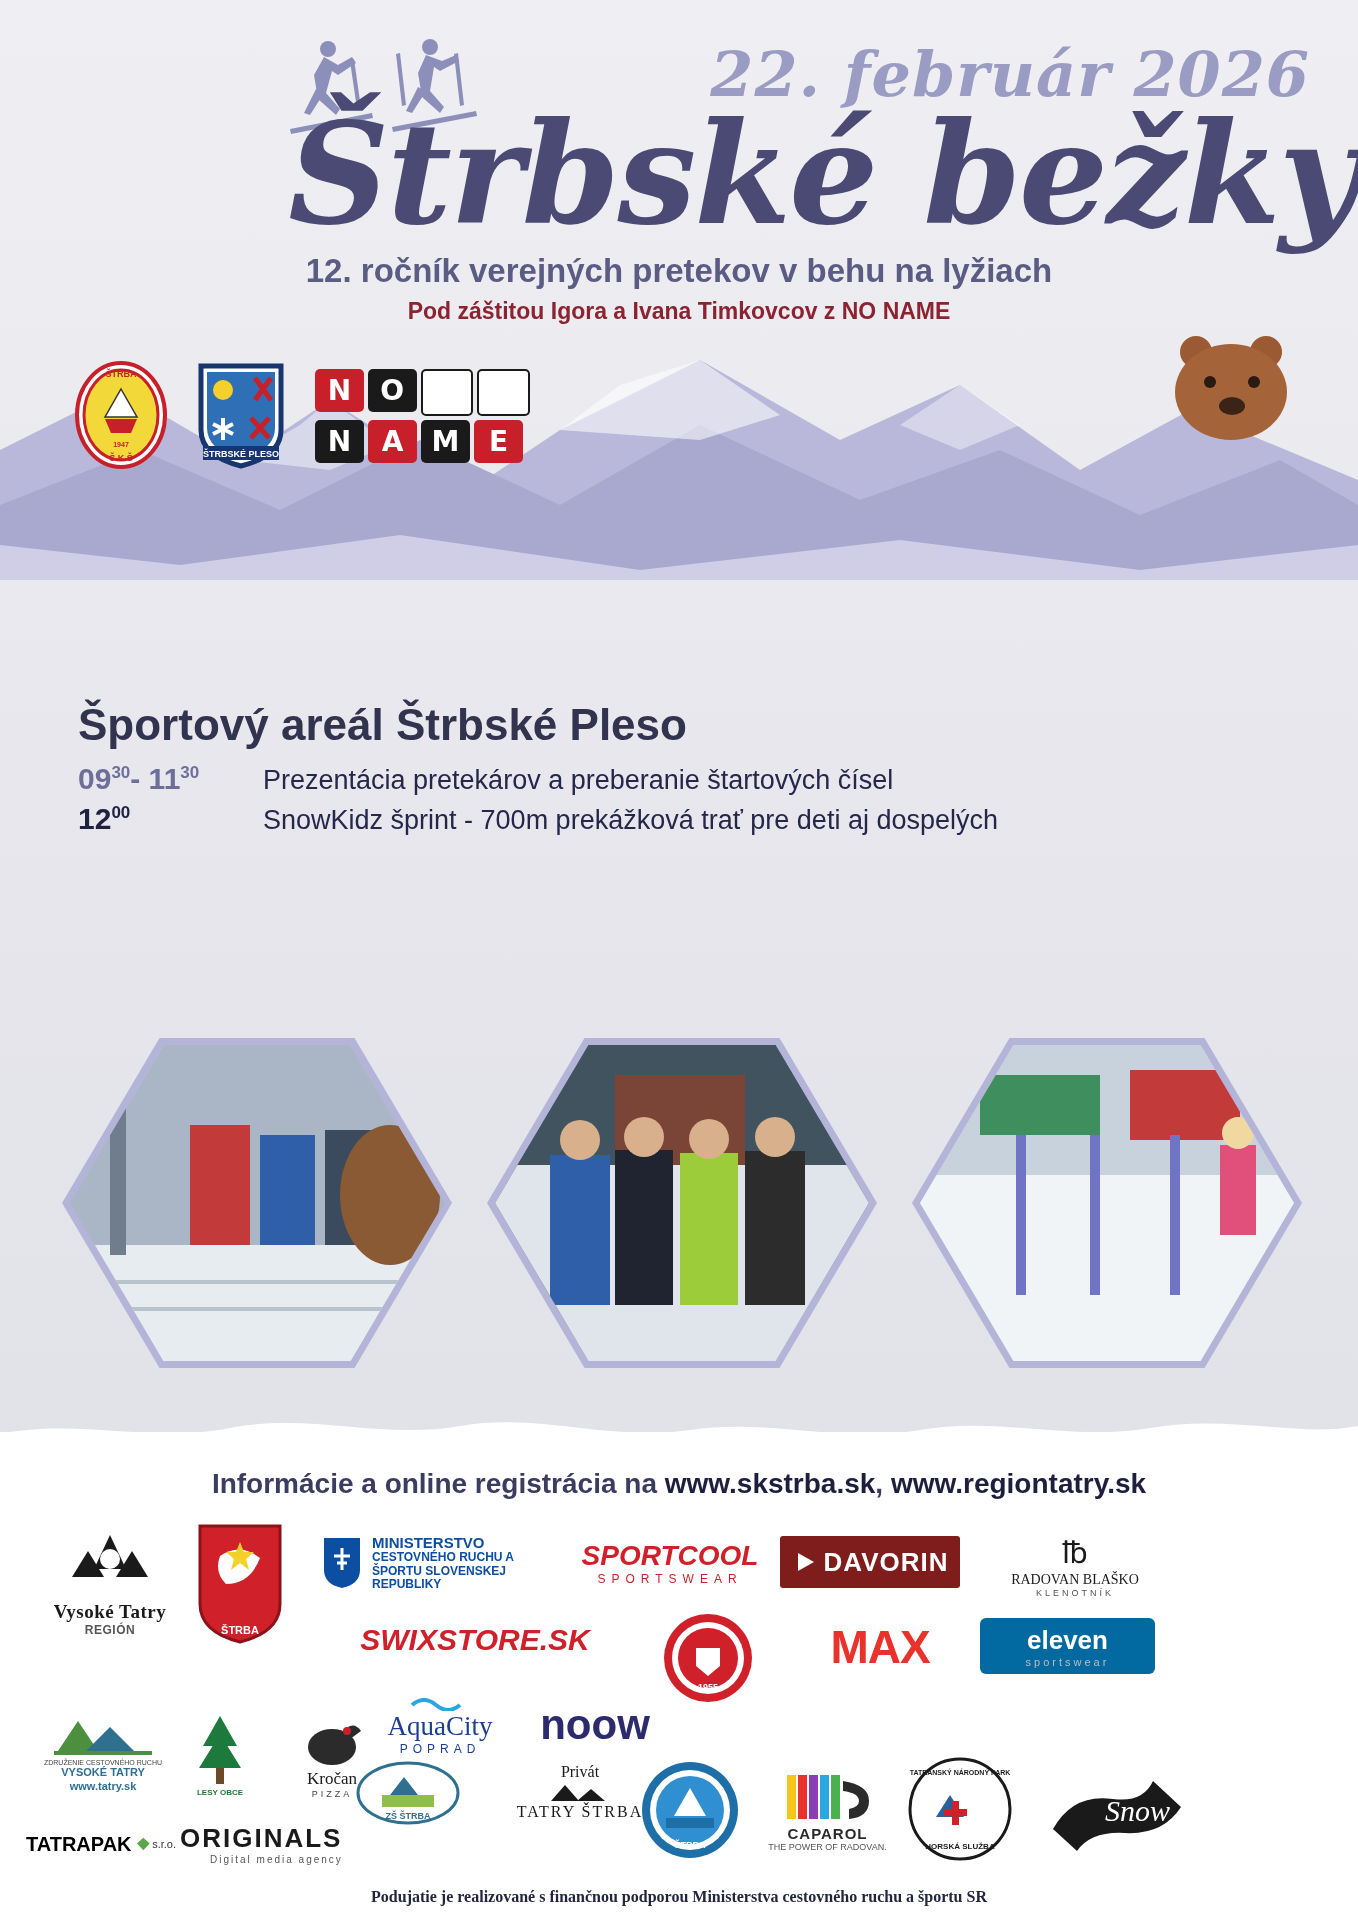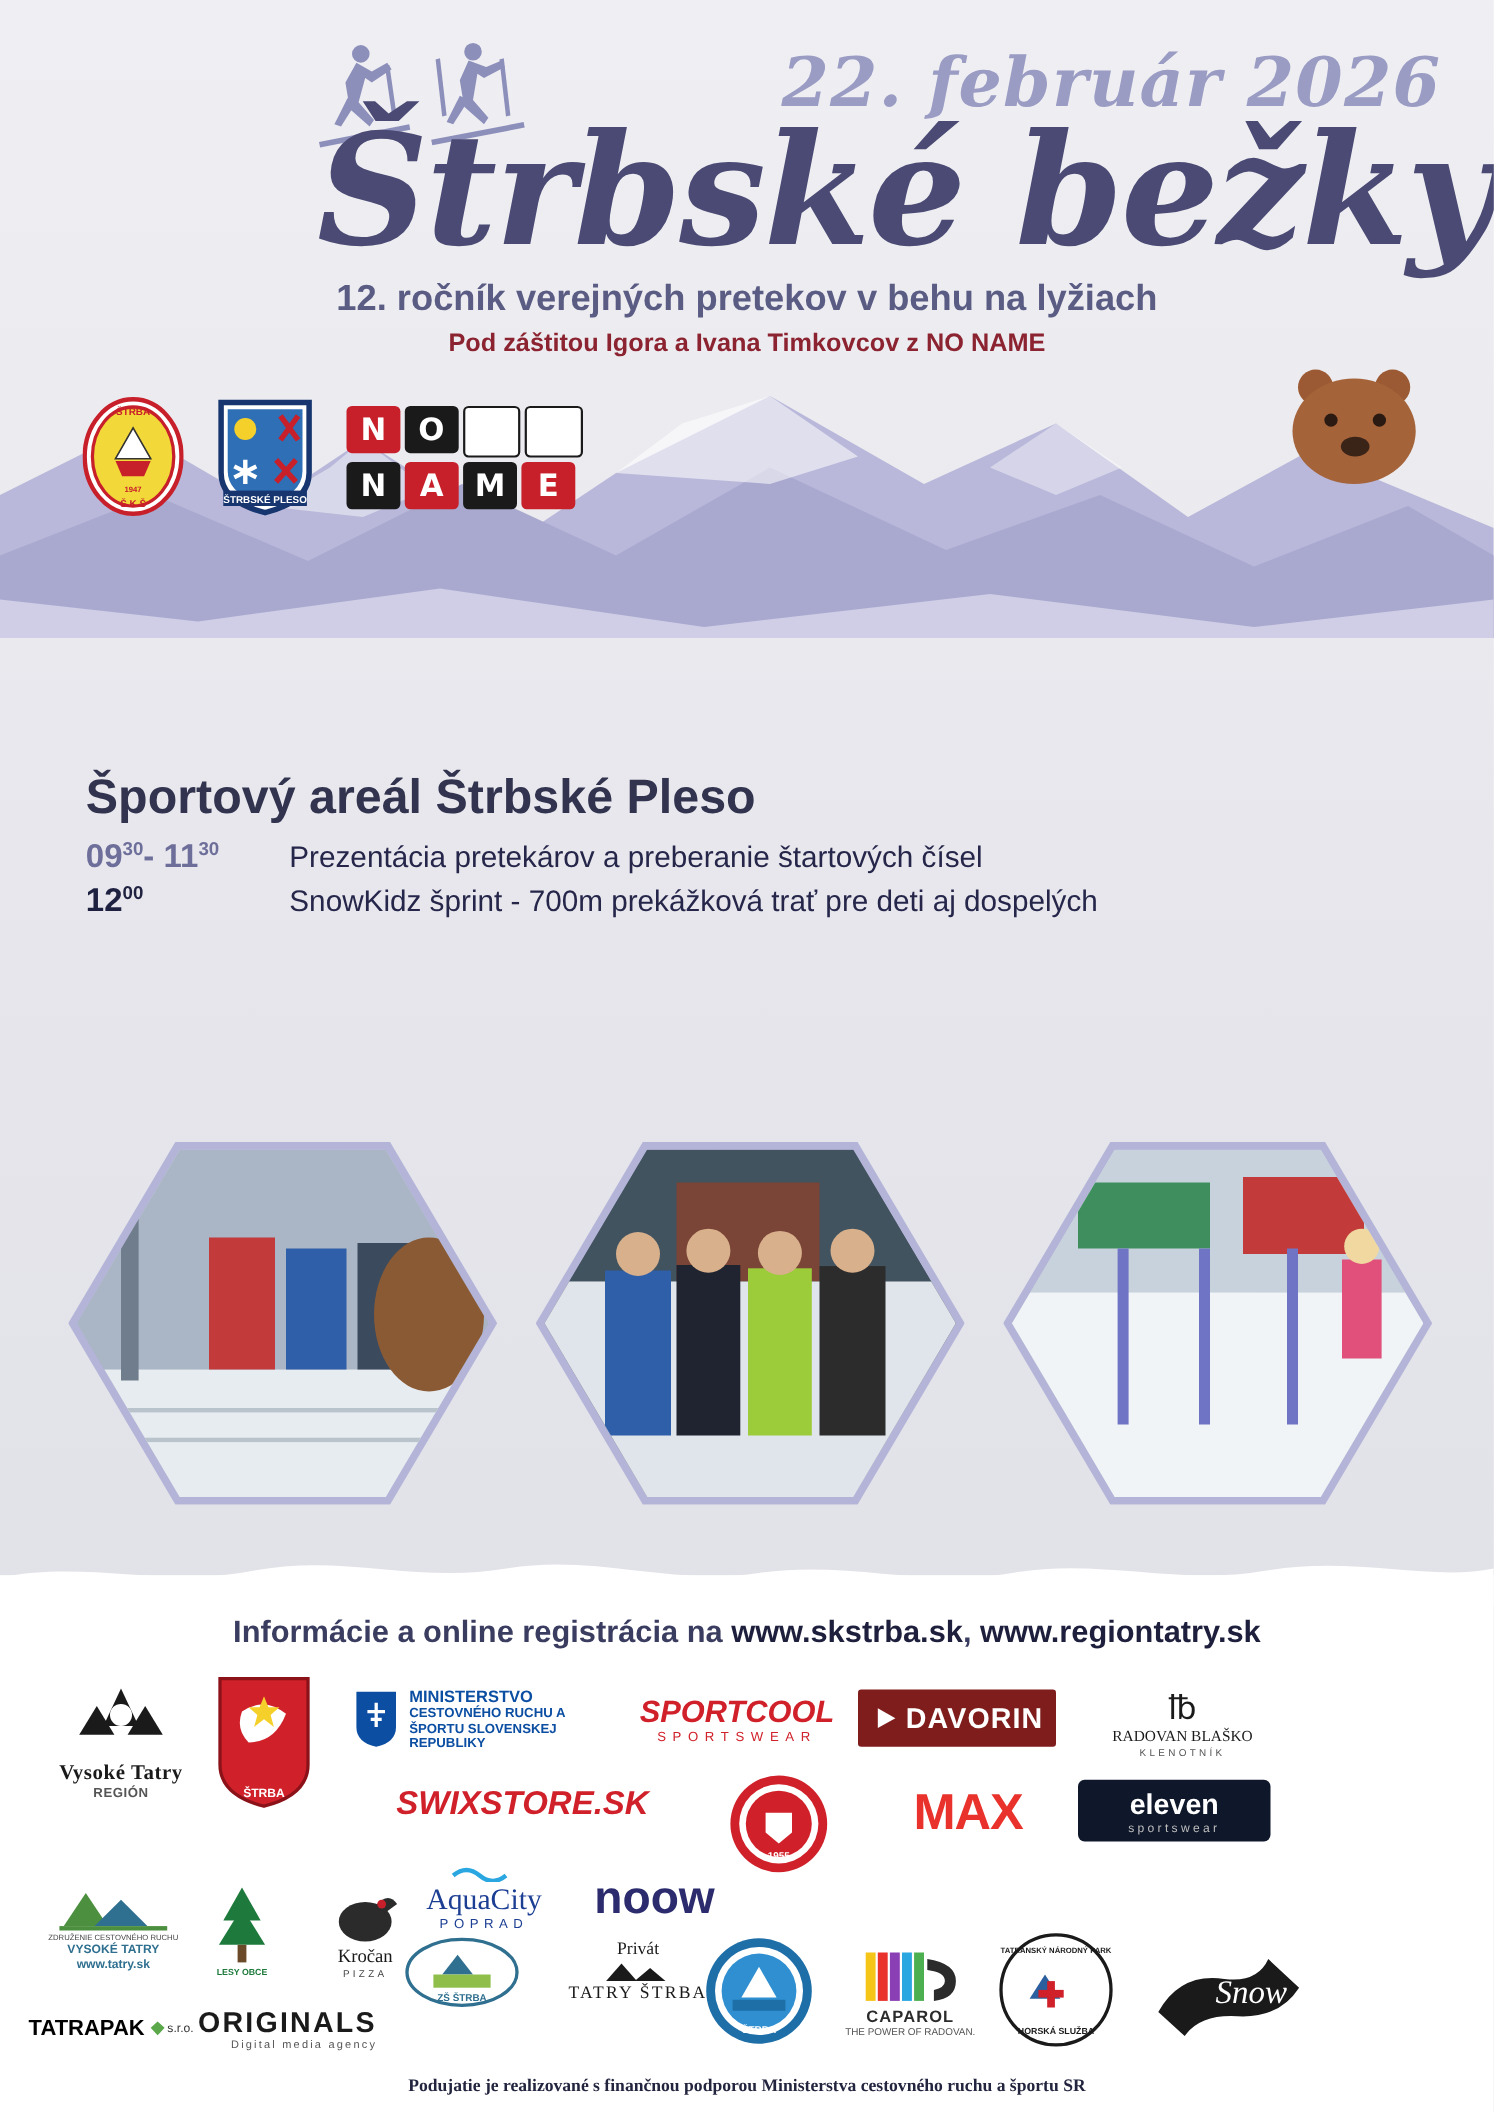--- a/index.html
+++ b/index.html
@@ -317,21 +317,21 @@
         <circle cx="46" cy="46" r="30" fill="#d0202a"></circle>
         <path d="M34 36 h24 v18 l-12 10 -12 -10 Z" fill="#ffffff"></path>
         <text x="46" y="78" font-size="9" fill="#ffffff" text-anchor="middle" font-weight="bold" font-family="Liberation Sans, sans-serif">1955</text>
       </svg>
     </div>
 
     <div class="sp" style="left:770px;top:112px;width:180px;height:54px;">
       <span style="font-size:46px;font-weight:bold;color:#e8322b;letter-spacing:-1px;">MAX</span>
     </div>
 
-    <div class="sp" style="left:960px;top:110px;width:175px;height:56px;background:#0f172a;border-radius:6px;flex-direction:column;">
+    <div class="sp" style="left:960px;top:110px;width:175px;height:56px;background:#0369a1;border-radius:6px;flex-direction:column;">
       <span style="color:#ffffff;font-size:26px;font-weight:bold;">eleven</span>
       <span style="color:#bdbdbd;font-size:11px;letter-spacing:3px;">sportswear</span>
     </div>
 
     <div class="sp" style="left:330px;top:186px;width:180px;height:62px;flex-direction:column;">
       <svg width="60" height="16" viewBox="0 0 60 16">
           <path d="M2 10 q12 -10 24 0 t24 0" stroke="#2aa7e0" stroke-width="4" fill="none"></path>
         </svg>
       <span style="font-size:27px;color:#1c3f94;font-family:'Liberation Serif',serif;">AquaCity</span>
       <span style="font-size:12px;letter-spacing:5px;color:#1c3f94;">POPRAD</span>
@@ -363,21 +363,21 @@
     <div class="sp" style="left:252px;top:198px;width:120px;height:100px;flex-direction:column;">
       <svg width="70" height="56" viewBox="0 0 70 56">
         <ellipse cx="35" cy="34" rx="24" ry="18" fill="#2b2b2b"></ellipse>
         <path d="M44 20 q12 -14 20 -2 q-8 6 -14 10 Z" fill="#2b2b2b"></path>
         <circle cx="50" cy="18" r="4" fill="#c8202a"></circle>
       </svg>
       <div style="font-size:17px;font-family:'Liberation Serif',serif;color:#1a1a1a;">Kročan</div>
       <div style="font-size:9px;letter-spacing:3px;color:#444;">PIZZA</div>
     </div>
 
-    <div class="sp" style="left:340px;top:250px;width:120px;height:70px;">
+    <div class="sp" style="left:328px;top:250px;width:120px;height:70px;">
       <svg width="104" height="64" viewBox="0 0 104 64">
         <ellipse cx="52" cy="32" rx="50" ry="30" fill="#ffffff" stroke="#2f6f8f" stroke-width="3"></ellipse>
         <polygon points="34,34 48,16 62,34" fill="#2f6f8f"></polygon>
         <rect x="26" y="34" width="52" height="12" fill="#8fbf4a"></rect>
         <text x="52" y="58" font-size="9" fill="#2f6f8f" text-anchor="middle" font-weight="bold" font-family="Liberation Sans, sans-serif">ZŠ ŠTRBA</text>
       </svg>
     </div>
 
     <div class="sp" style="left:470px;top:248px;width:180px;height:72px;flex-direction:column;">
       <div style="font-size:16px;font-family:'Liberation Serif',serif;color:#1a1a1a;">Privát</div>

